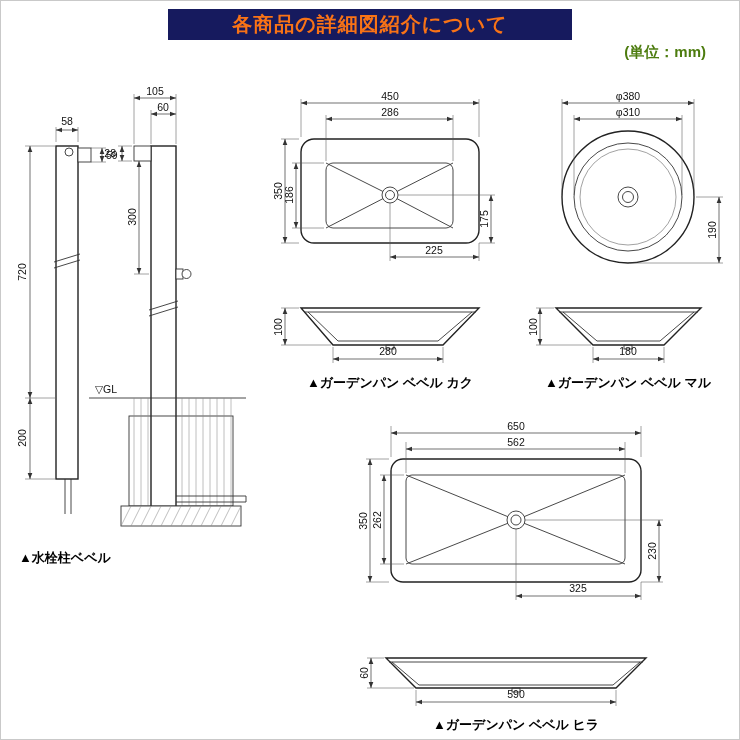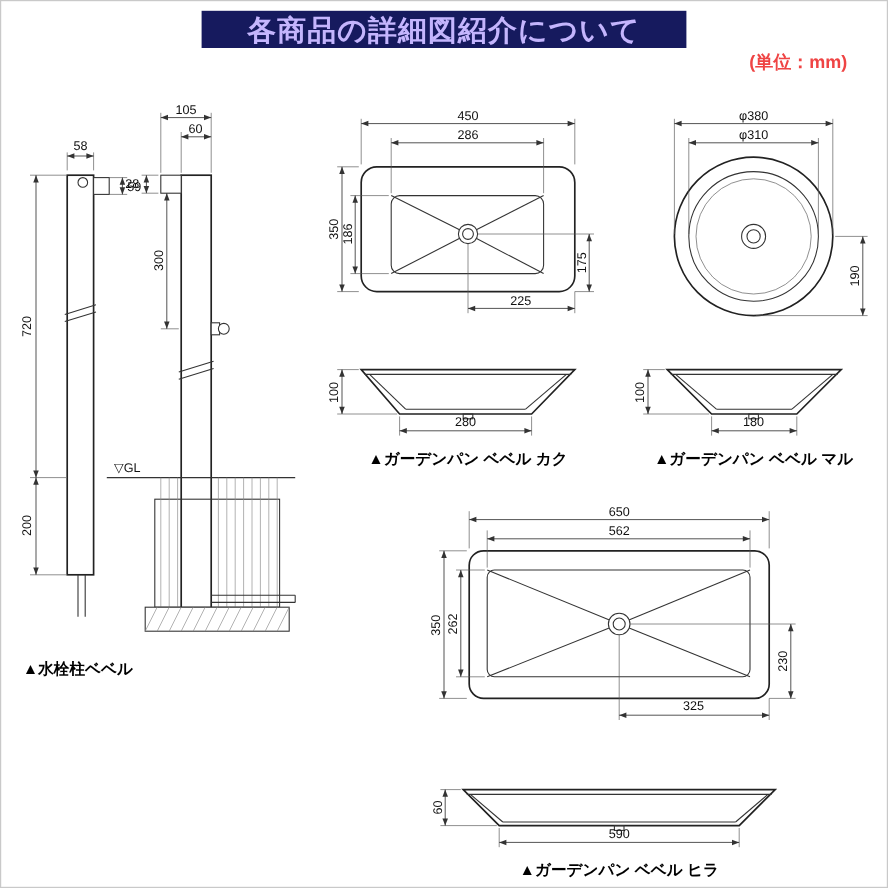--- a/index.html
+++ b/index.html
@@ -7,25 +7,25 @@
     position:relative; width:740px; height:740px; background:#ffffff;
     border:1px solid #c9c9c9; box-sizing:border-box; overflow:hidden;
     font-family:"Liberation Sans", sans-serif;
   }
   .header-bar {
     position:absolute; left:50%; top:8px; transform:translateX(-50%);
     width:404px; height:31px; background:#161a5e;
     display:flex; align-items:center; justify-content:center;
   }
   .header-bar h1 {
-    margin:12px; color:#c4b5fd; font-size:24px; font-weight:bold;
+    margin:12px; color:#f97316; font-size:20px; font-weight:bold;
     letter-spacing:1px; font-family:"Liberation Sans", sans-serif;
   }
   .unit {
-    position:absolute; top:42px; right:33px; color:#ef4444;
+    position:absolute; top:42px; right:33px; color:#4d7c0f;
     font-weight:bold; font-size:15px;
   }
   svg.draw { position:absolute; }
   .ol   { fill:#ffffff; stroke:#222; stroke-width:1.4; }
   .md   { fill:none;   stroke:#333; stroke-width:0.9; }
   .fw   { fill:#ffffff; }
   .ext  { fill:none; stroke:#555; stroke-width:0.55; }
   .hatch{ fill:none; stroke:#8a8a8a; stroke-width:0.55; }
   .da   { fill:none; stroke:#333; stroke-width:0.7;
           marker-start:url(#ar); marker-end:url(#ar); }

